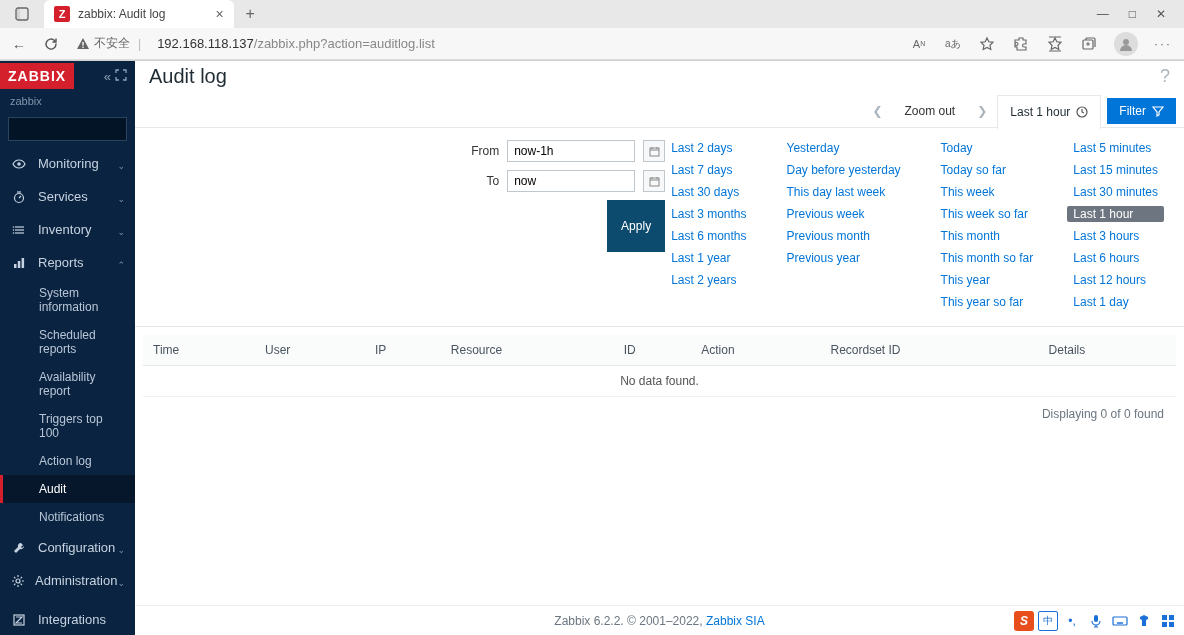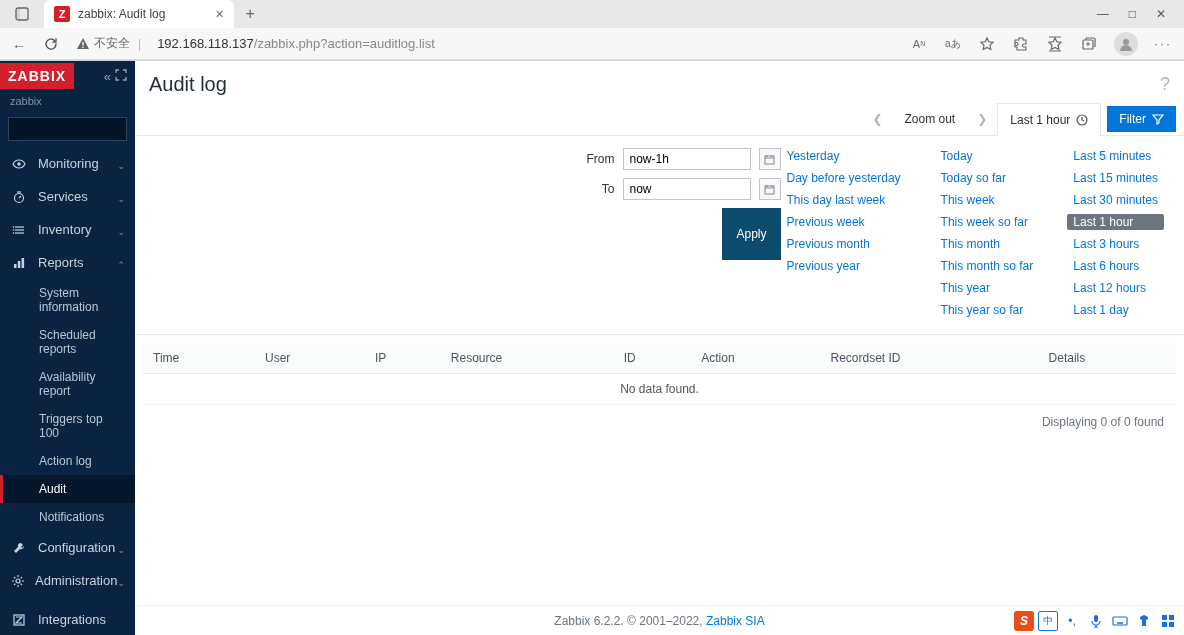--- a/index.html
+++ b/index.html
@@ -34,21 +34,21 @@
 .search-box input { background: transparent; border: none; outline: none; color: #fff; flex: 1; font-size: 12px; }
 .search-box .icon { color: #8ea3b8; }
 .nav-section { display: flex; align-items: flex-end; padding: 9px 10px; cursor: pointer; }
 .nav-section .icon { width: 18px; margin-right: 10px; display: flex; justify-content: center; }
 .nav-section .chev { margin-left: auto; font-size: 9px; color: #7f94ab; }
 .nav-sub { padding: 7px 10px 7px 36px; cursor: pointer; font-size: 12px; color: #b8c6d6; border-left: 3px solid transparent; }
 .nav-sub.active { background: #07172b; border-left: 3px solid #d4202d; color: #fff; }
 .sidebar-bottom { margin-top: auto; }
 
 .main { flex: 1; background: #fff; display: flex; flex-direction: column; overflow: hidden; }
-.page-header { display: flex; align-items: center; padding: 12px 14px 6px; }
+.page-header { display: flex; align-items: center; padding: 4px 14px 6px; }
 .page-title { font-size: 20px; color: #1f2c33; font-weight: normal; }
 .help-icon { margin-left: auto; color: #aab4bd; font-size: 18px; }
 
 .filter-bar { display: flex; justify-content: flex-end; align-items: center; border-bottom: 1px solid #e6e9eb; background: #fff; height: 34px; padding-right: 0; }
 .zoom-arrow { color: #aab4bd; padding: 0 10px; font-size: 12px; }
 .zoom-out { color: #333; padding: 0 12px; font-size: 12px; }
 .time-tab { padding: 0 12px; height: 34px; display: flex; align-items: center; gap: 6px; border-top: 1px solid #e6e9eb; border-left: 1px solid #e6e9eb; border-right: 1px solid #e6e9eb; background: #fff; font-size: 12px; position: relative; top: 1px; }
 .filter-btn { background: #0275d8; color: #fff; padding: 6px 12px; display: flex; align-items: center; gap: 6px; font-size: 12px; margin-left: 6px; margin-right: 8px; height: 26px; }
 
 .filter-panel { background: #fff; padding: 12px 20px 16px; display: flex; justify-content: flex-end; border-bottom: 1px solid #e6e9eb; }
@@ -328,20 +328,29 @@
                 <rect x="1" y="2" width="9" height="8" fill="none" stroke="#888"></rect>
                 <line x1="1" y1="4" x2="10" y2="4" stroke="#888"></line>
                 <line x1="3" y1="1" x2="3" y2="3" stroke="#888"></line>
                 <line x1="8" y1="1" x2="8" y2="3" stroke="#888"></line>
               </svg>
             </span>
         </div>
         <button class="apply-btn">Apply</button>
       </div>
       <div class="presets">
+        <div class="preset-col" id="preset-col1">
+            <span class="preset-link">Last 2 days</span>
+            <span class="preset-link">Last 7 days</span>
+            <span class="preset-link">Last 30 days</span>
+            <span class="preset-link">Last 3 months</span>
+            <span class="preset-link">Last 6 months</span>
+            <span class="preset-link">Last 1 year</span>
+            <span class="preset-link">Last 2 years</span>
+          </div>
         <div class="preset-col" id="preset-col2">
             <span class="preset-link">Yesterday</span>
             <span class="preset-link">Day before yesterday</span>
             <span class="preset-link">This day last week</span>
             <span class="preset-link">Previous week</span>
             <span class="preset-link">Previous month</span>
             <span class="preset-link">Previous year</span>
           </div>
         <div class="preset-col" id="preset-col3">
             <span class="preset-link">Today</span>

